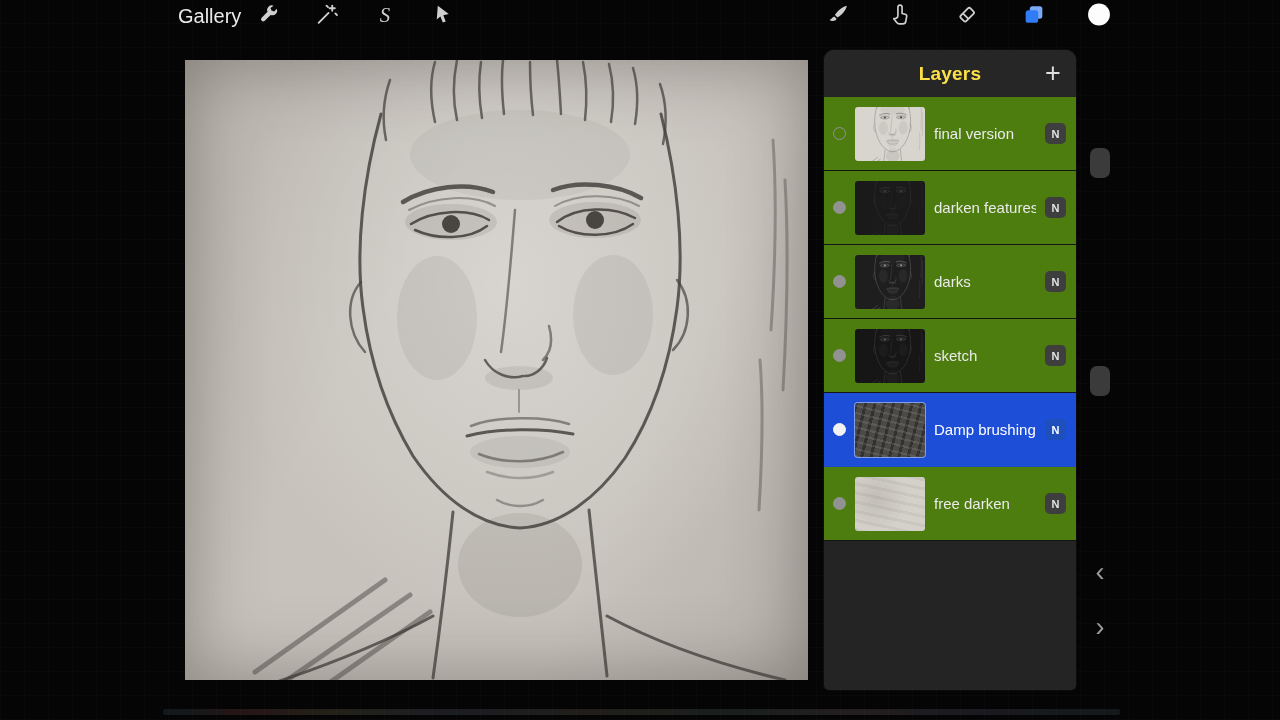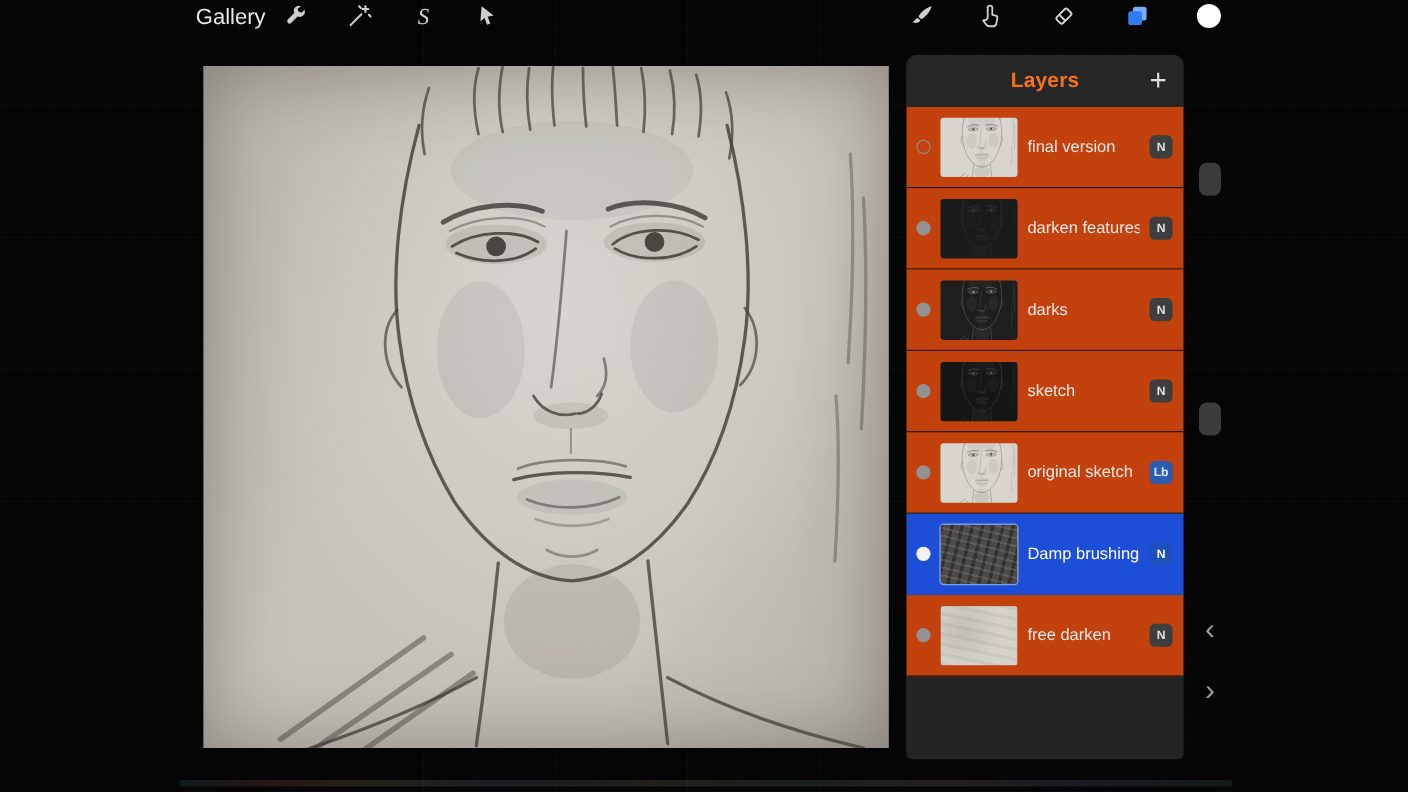--- a/index.html
+++ b/index.html
@@ -33,26 +33,26 @@
   }
   .canvas > svg { position:absolute; inset:0; width:100%; height:100%; }
 
   
   .layers-panel {
     position:absolute; left:824px; top:50px; width:252px; height:640px;
     background:#242424; border-radius:10px 10px 5px 5px; overflow:hidden;
     box-shadow:0 0 0 1px rgba(255,255,255,.03);
   }
   .panel-header { height:47px; position:relative; display:flex; align-items:center; justify-content:center; background:#262626; }
-  .panel-title { font-size:19px; font-weight:700; color:#f97316; letter-spacing:.2px; }
+  .panel-title { font-size:19px; font-weight:700; color:#fde047; letter-spacing:.2px; }
   .add-layer-btn { position:absolute; right:8px; top:50%; transform:translateY(-50%); width:30px; height:30px;
     font-size:27px; font-weight:300; color:#dedede; display:flex; align-items:center; justify-content:center; line-height:1; }
 
   .layer-row { height:74px; display:flex; align-items:center; gap:9px; padding:0 10px 0 9px;
-    background:#c2410c; border-bottom:1px solid #141414; cursor:default; }
+    background:#4d7c0f; border-bottom:1px solid #141414; cursor:default; }
   .layer-row.selected { background:#1d4ed8; border-bottom-color:#1c4ec0; }
 
   .vis { width:13px; height:13px; border-radius:50%; border:1.5px solid #929292; flex:none; }
   .vis.on { background:#929292; }
   .selected .vis { border-color:#f2f2f2; } .selected .vis.on { background:#f2f2f2; }
 
   .thumb { width:70px; height:54px; border-radius:3px; overflow:hidden; flex:none; background:#1c1c1c; position:relative; }
   .thumb svg { width:100%; height:100%; display:block; }
   .selected .thumb { box-shadow:0 0 0 1px rgba(255,255,255,.45); }
   .thumb--portrait { background:#d8d5cf; }
@@ -295,30 +295,20 @@
       <div class="layer-row">
     <span class="vis on"></span>
     <span class="thumb thumb--dark-marks">
           <svg viewBox="0 0 623 620" preserveAspectRatio="xMidYMid slice">
             <use href="#face-sketch"></use>
           </svg>
         </span>
     <span class="layer-name">sketch</span>
     <span class="badge">N</span>
   </div>
-      <div class="layer-row">
-    <span class="vis on"></span>
-    <span class="thumb thumb--portrait">
-          <svg viewBox="0 0 623 620" preserveAspectRatio="xMidYMid slice">
-            <use href="#face-sketch"></use>
-          </svg>
-        </span>
-    <span class="layer-name">original sketch</span>
-    <span class="badge accent">Lb</span>
-  </div>
       <div class="layer-row selected">
     <span class="vis on"></span>
     <span class="thumb thumb--damp"></span>
     <span class="layer-name">Damp brushing</span>
     <span class="badge">N</span>
   </div>
       <div class="layer-row">
     <span class="vis on"></span>
     <span class="thumb thumb--light-texture"></span>
     <span class="layer-name">free darken</span>

